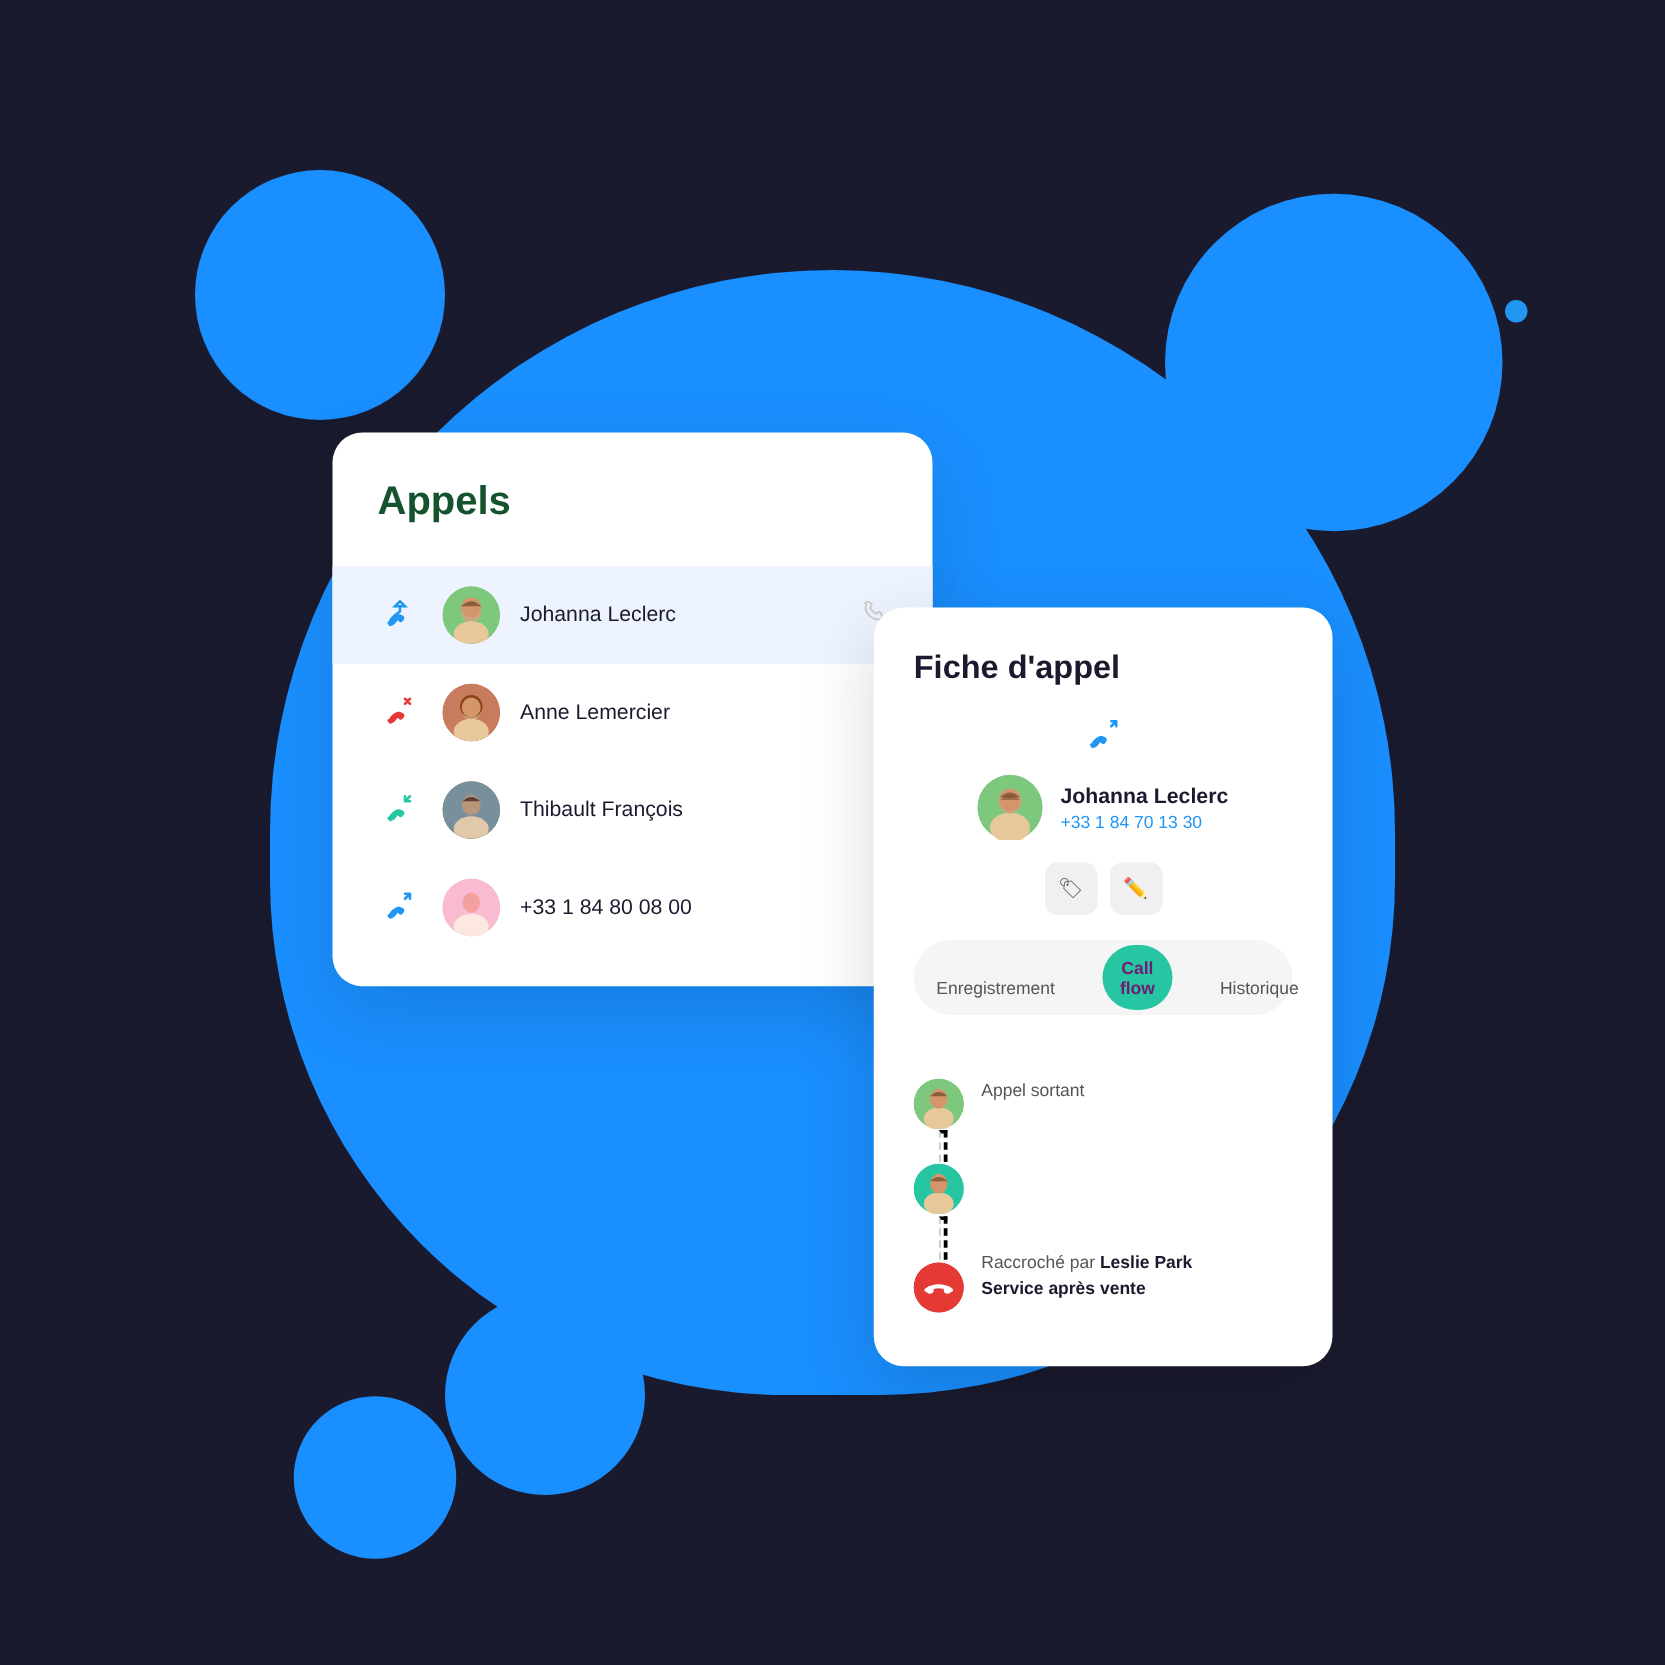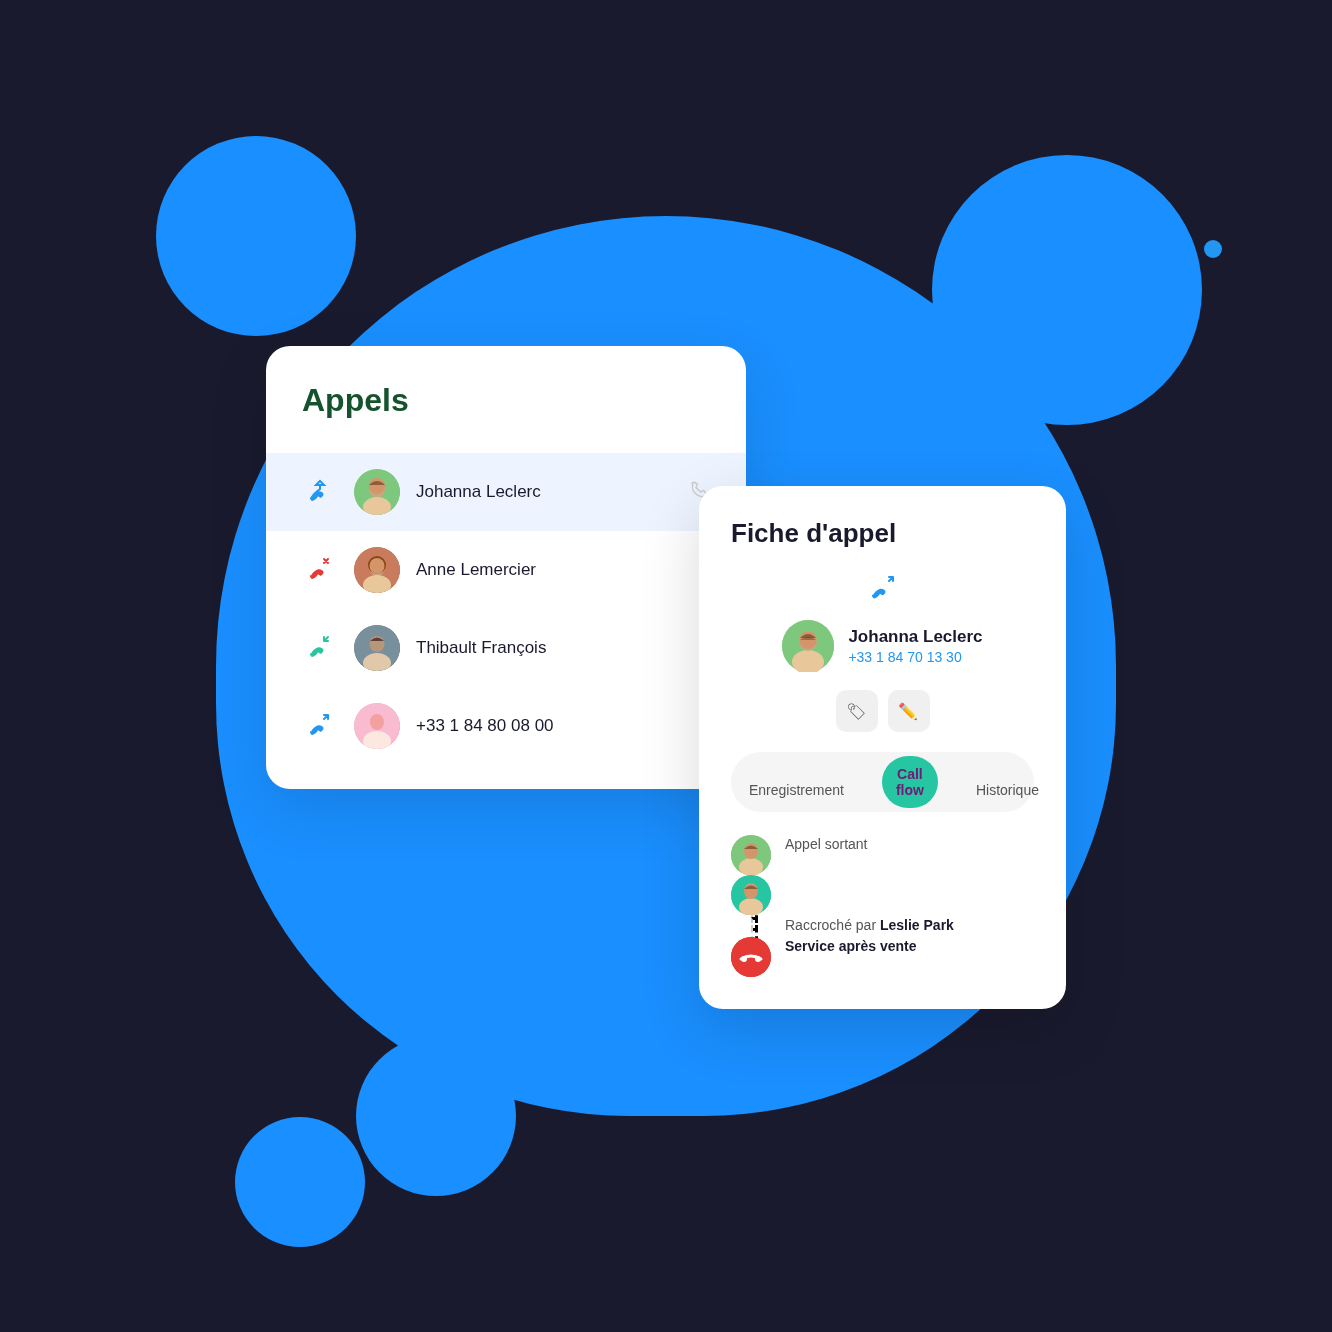--- a/index.html
+++ b/index.html
@@ -315,23 +315,24 @@
 
     
     .call-flow {
       display: flex;
       flex-direction: column;
       gap: 0;
     }
 
     .flow-item {
       display: flex;
-      align-items: flex-end;
+      align-items: center;
       gap: 14px;
       position: relative;
+      margin-top: 28px;
     }
 
     .flow-item:not(:last-child)::after {
       content: '';
       position: absolute;
       left: 20px;
       top: 42px;
       width: 2px;
       height: calc(100% + 8px);
       background: #ddd;

